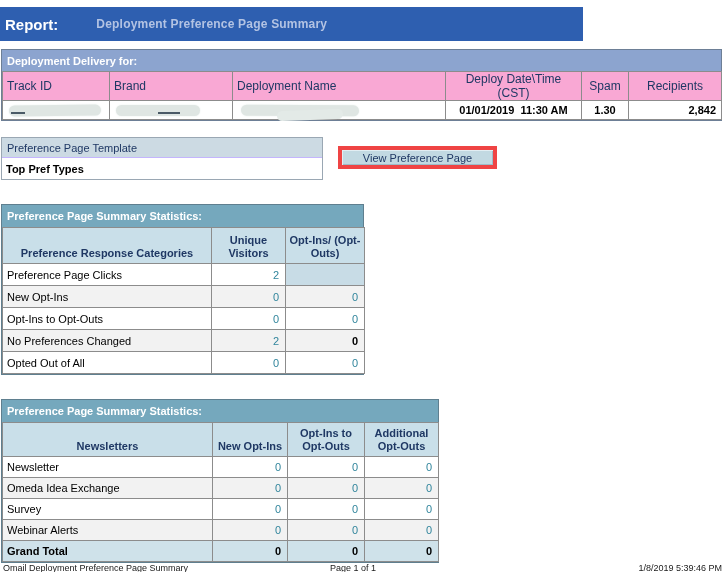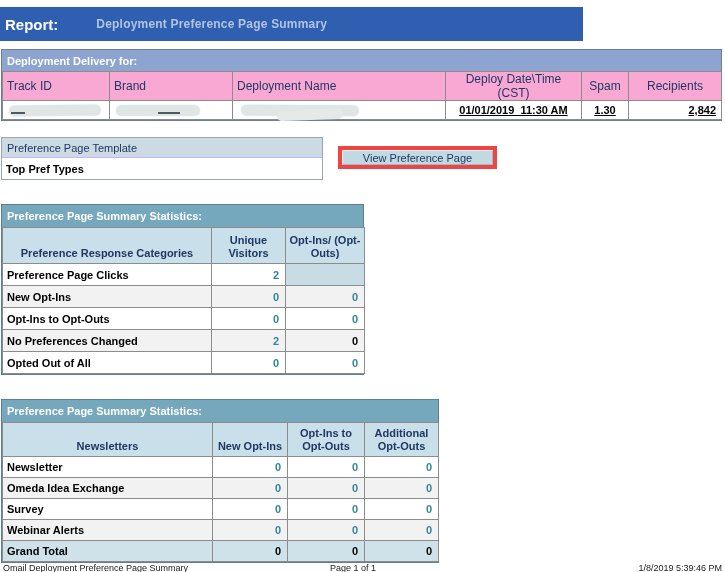--- a/index.html
+++ b/index.html
@@ -20,21 +20,21 @@
   .bar { font-weight: bold; font-size: 11px; color: #fff; display: flex; align-items: center; padding-left: 5px; }
   table { border-collapse: collapse; table-layout: fixed; width: 100%; font-size: 11px; }
   th, td { border: 1px solid #8c8c8c; overflow: hidden; }
   th { color: #1f3864; font-weight: normal; }
 
   
   .delivery-section { left: 1px; top: 49px; width: 721px; border-color: #6d7f96; }
   .delivery-bar { height: 21px; background: #8ca4cf; }
   .delivery-table thead th { height: 18px; background: #f9a8d4; text-align: left; padding: 0 4px; font-size: 12px; }
   .delivery-table thead th.c { text-align: center; }
-  .delivery-table tbody td { height: 19px; background: #fff; position: relative; text-decoration: underline; }
+  .delivery-table tbody td { height: 19px; background: #fff; position: relative; }
   .delivery-table td.val { font-weight: bold; color: #000; }
   .center { text-align: center; }
   .right { text-align: right; padding-right: 5px; }
   .pre { white-space: pre; }
 
   
   .blob { position: absolute; background: #dfe6e3; border-radius: 6px; box-shadow: 0 0 2px #e8eeec; }
   .blob-track { left: 6px; top: 4px; width: 92px; height: 11px; transform: rotate(-.6deg); }
   .blob-brand { left: 6px; top: 4px; width: 84px; height: 11px; }
   .blob-deploy { left: 8px; top: 4px; width: 118px; height: 11px; transform: rotate(.4deg); }
@@ -61,21 +61,21 @@
   
   .stats-bar { height: 22px; background: #75a8bd; }
   .stats1-section { left: 1px; top: 204px; width: 363px; border-color: #5f7f8f; }
   .stats2-section { left: 1px; top: 399px; width: 438px; border-color: #5f7f8f; }
   .stats-table thead th {
     background: #c9dfe9; color: #1f3864; font-weight: bold; text-align: center;
     vertical-align: bottom; padding-bottom: 3px; line-height: 13px;
   }
   .stats1-section thead th { height: 36px; }
   .stats2-section thead th { height: 34px; }
-  .stats-table tbody td { height: 22px; background: #fff; font-weight: bold; }
+  .stats-table tbody td { height: 22px; background: #fff; }
   .stats2-section .stats-table tbody td { height: 21px; }
   .stats-table tbody tr.alt td { background: #f2f2f2; }
   .stats-table td.lbl { padding-left: 4px; color: #000; }
   .stats-table td.num { text-align: right; padding-right: 6px; color: #31859c; }
   .stats-table td.na-cell { background: #c8dce6 !important; }
   .stats-table td.dark-val { color: #000; font-weight: bold; }
   .stats-table tr.total-row td { background: #cfe2ea !important; font-weight: bold; color: #000; }
   .stats-table tr.total-row td.num { color: #000; }
 
   

